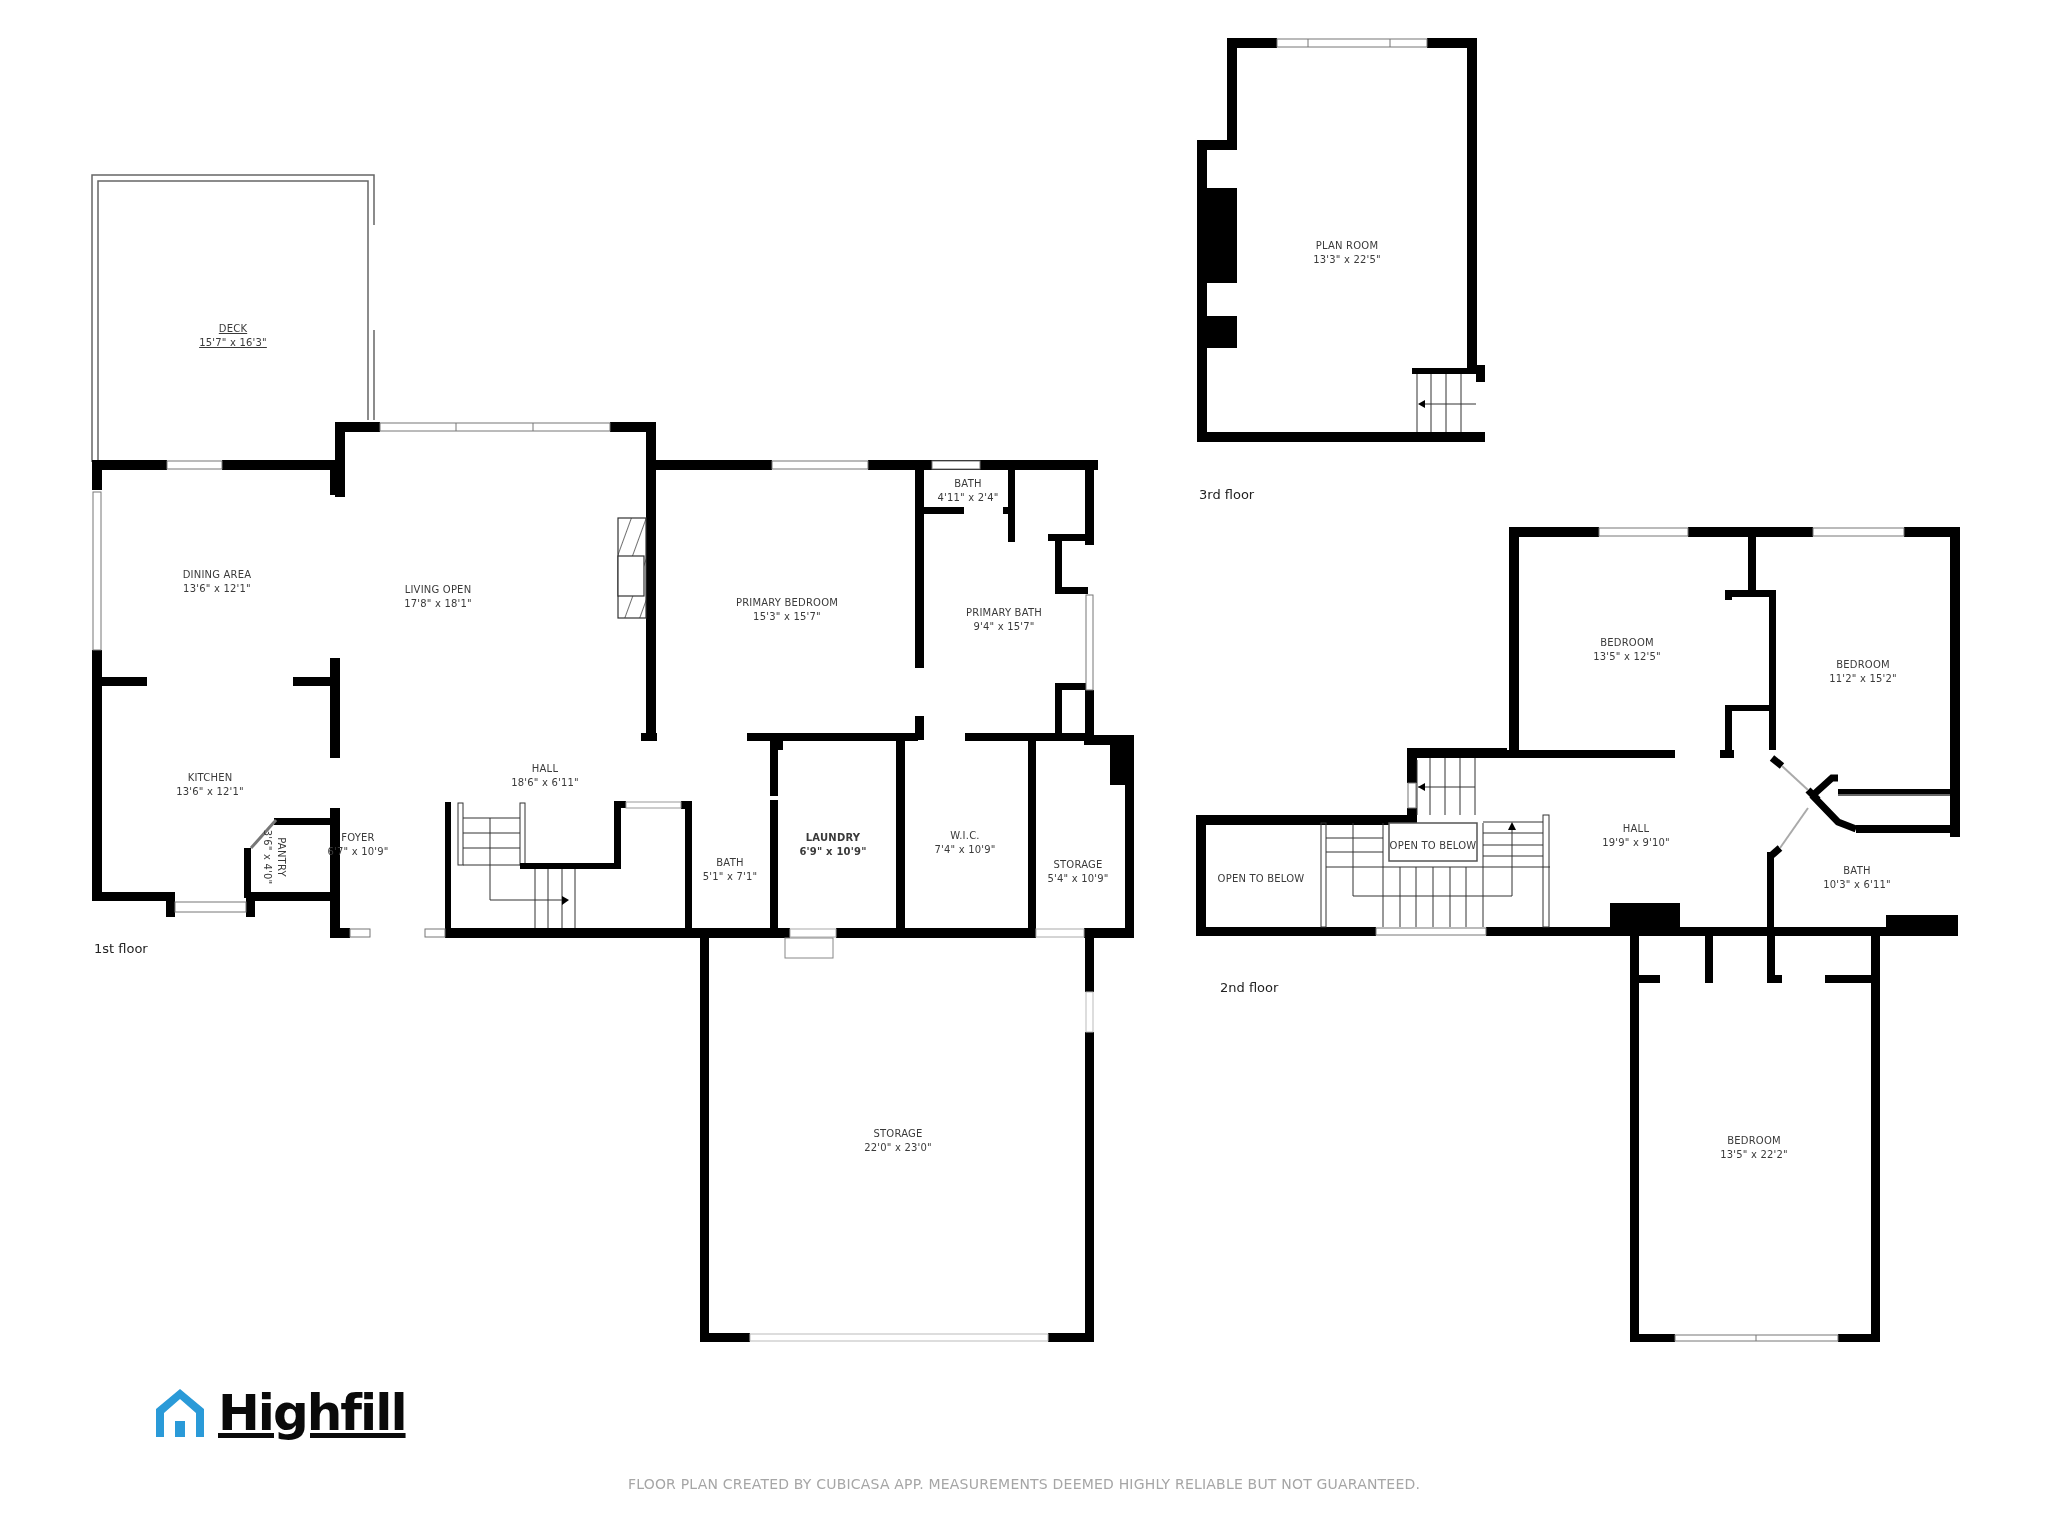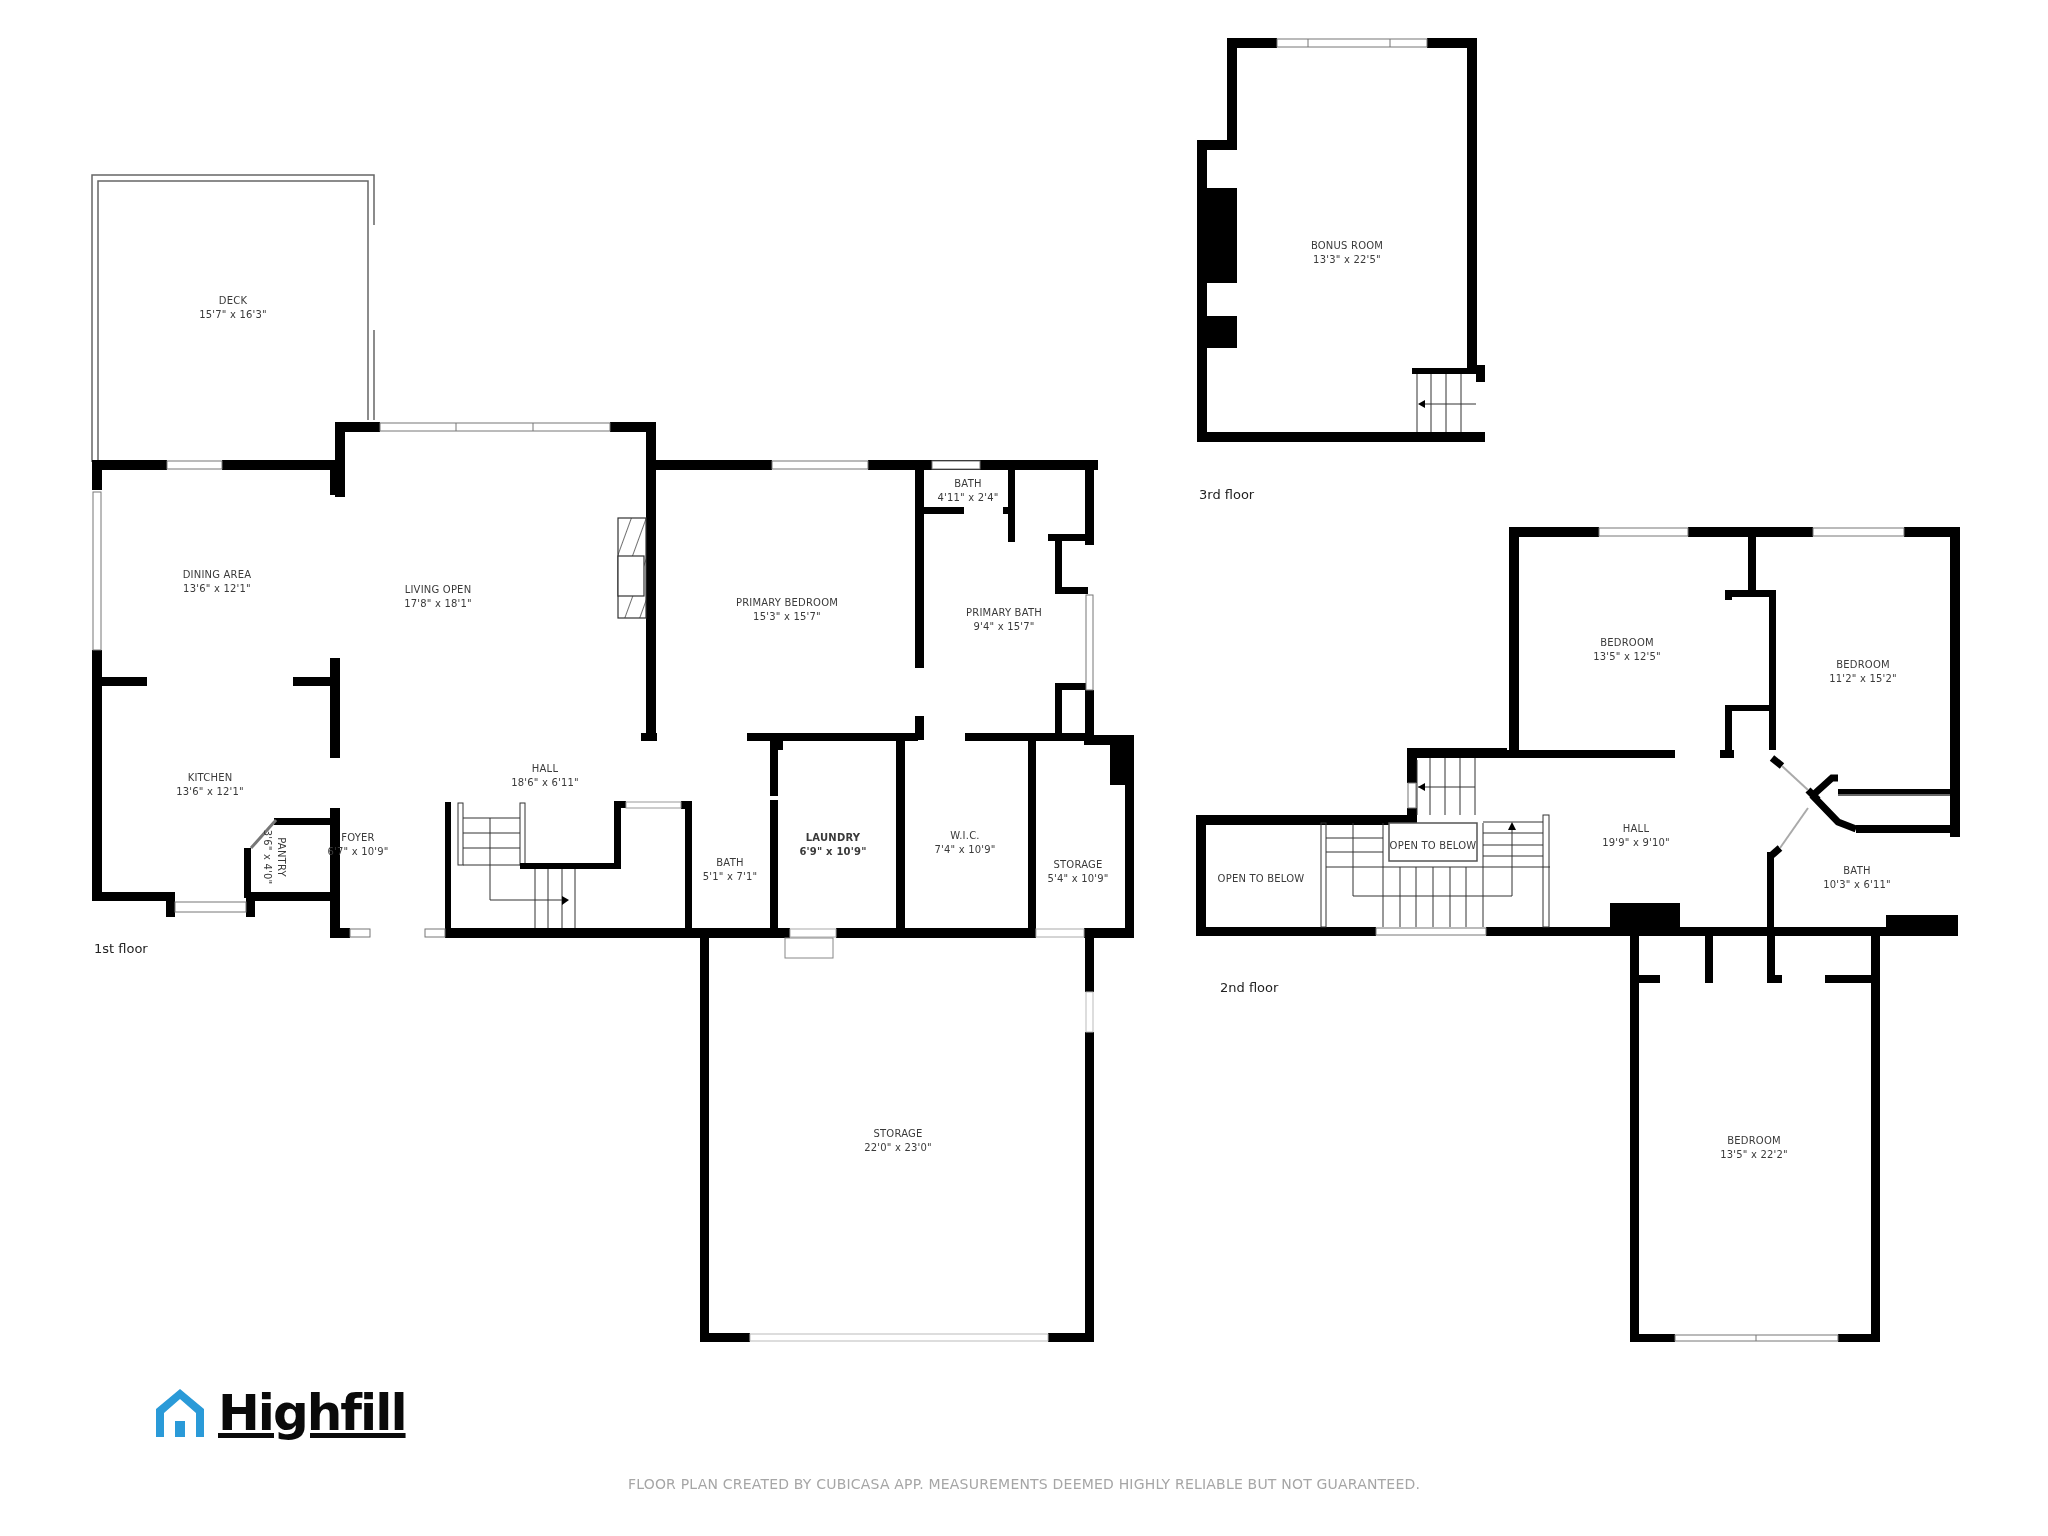--- a/index.html
+++ b/index.html
@@ -280,21 +280,21 @@
     <line x1="1483" y1="845" x2="1543" y2="845"></line>
     <line x1="1483" y1="856" x2="1543" y2="856"></line>
     <line x1="1512" y1="896" x2="1512" y2="825"></line>
     <rect x="1543" y="815" width="6" height="112"></rect>
   </g>
   <polygon points="1418,787 1425,783 1425,791" fill="#000"></polygon>
   <polygon points="1512,822 1508,830 1516,830" fill="#000"></polygon>
   <rect x="1389" y="823" width="88" height="38" fill="#fff" stroke="#555" stroke-width="1.5"></rect>
 </svg>
 
-<div class="room-label" style="left:233px;top:308px;">
+<div class="room-label" style="left:233px;top:336px;text-decoration:underline;">
   <span class="name">DECK</span>
   <span class="dims">15'7" x 16'3"</span>
 </div>
 <div class="room-label" style="left:217px;top:582px;">
   <span class="name">DINING AREA</span>
   <span class="dims">13'6" x 12'1"</span>
 </div>
 <div class="room-label" style="left:210px;top:785px;">
   <span class="name">KITCHEN</span>
   <span class="dims">13'6" x 12'1"</span>
@@ -371,21 +371,21 @@
 </div>
 <div class="room-label" style="left:1261px;top:879px;">
   <span class="name">OPEN TO BELOW</span>
 </div>
 <div class="room-label" style="left:1433px;top:846px;">
   <span class="name">OPEN TO BELOW</span>
 </div>
 <div class="floor-label" style="left:1220px;top:980px;">2nd floor</div>
 
 <div class="room-label" style="left:1347px;top:253px;">
-  <span class="name">BONUS ROOM</span>
+  <span class="name">PLAN ROOM</span>
   <span class="dims">13'3" x 22'5"</span>
 </div>
 <div class="floor-label" style="left:1199px;top:487px;">3rd floor</div>
 
 <div class="logo">
   <svg width="56" height="56" viewBox="0 0 56 56">
     <path d="M4 52 L4 24 L28 4 L52 24 L52 52 L44 52 L44 28 L28 14 L12 28 L12 52 Z" fill="#2a9ad8"></path>
     <rect x="23" y="36" width="10" height="16" fill="#2a9ad8"></rect>
   </svg>
   <span class="logo-text">Highfill</span>

